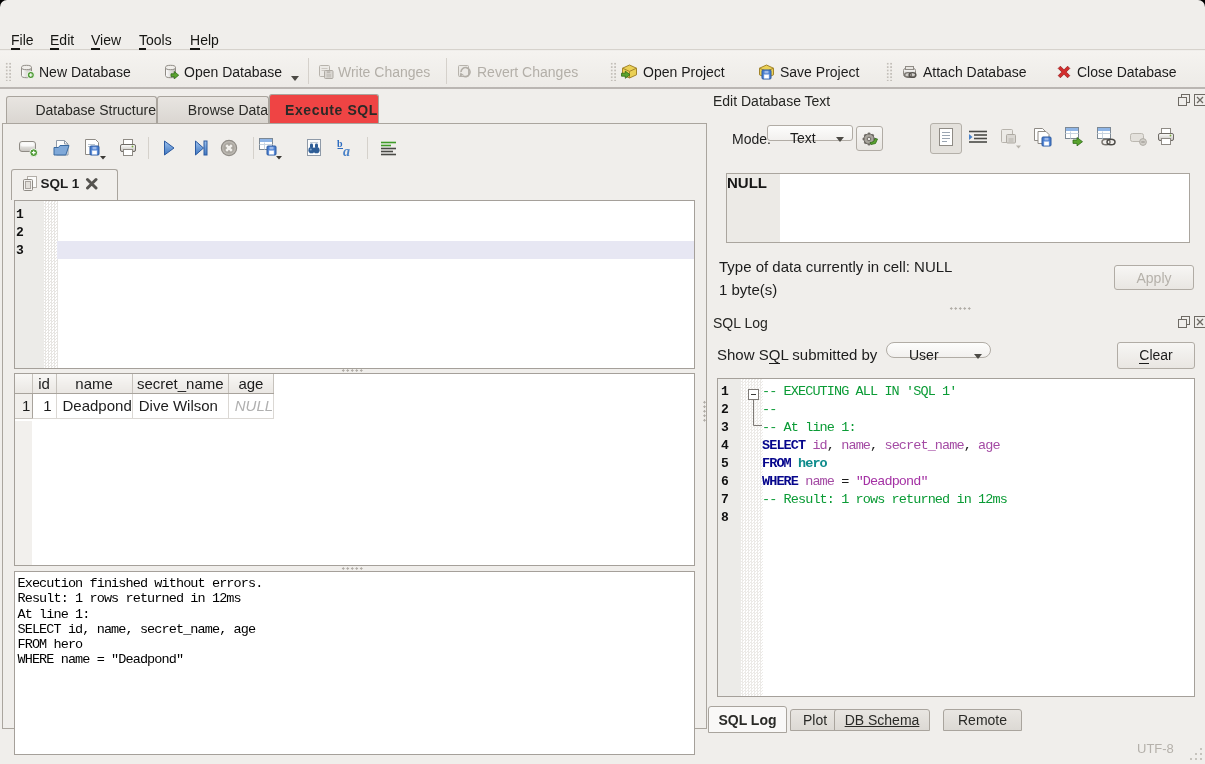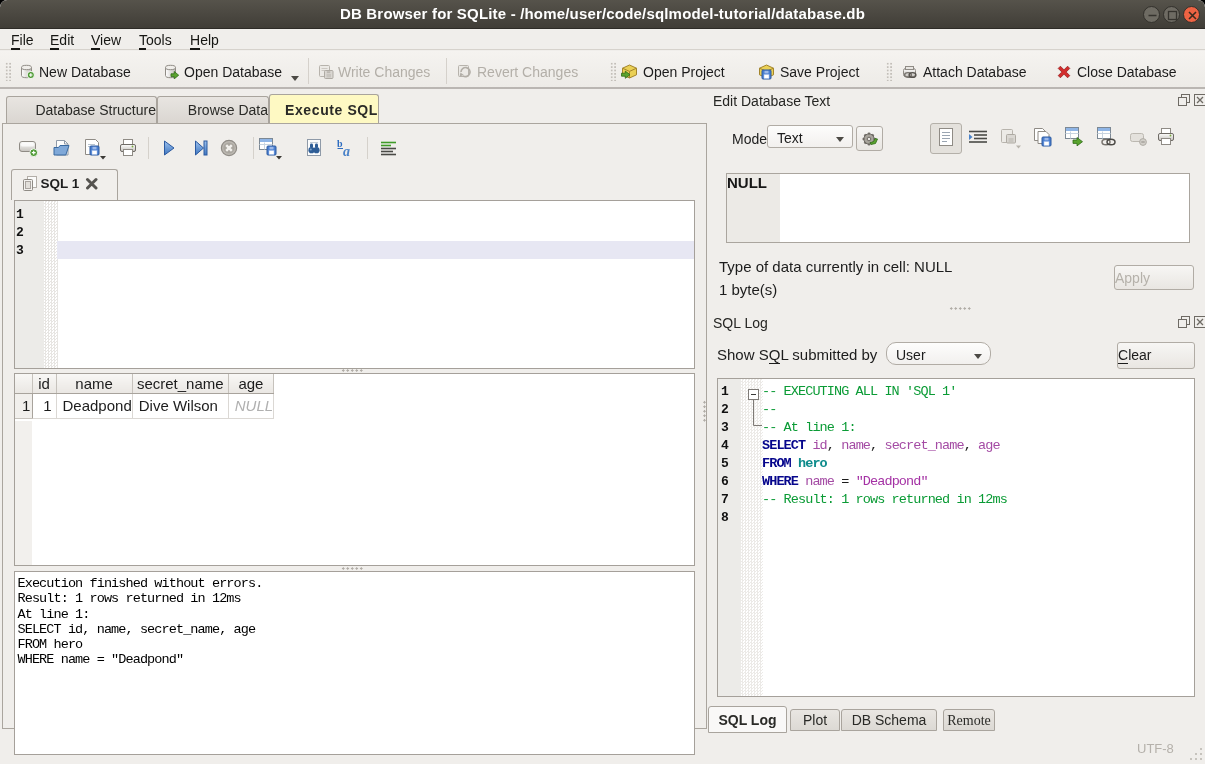--- a/index.html
+++ b/index.html
@@ -23,21 +23,21 @@
 
 #toolbar { position:absolute; left:0; top:51px; width:1205px; height:38px; background:linear-gradient(#f5f3f0,#edebe7); border-bottom:2px solid #bab6b2; }
 .tbtxt { position:absolute; top:13px; font-size:14px; color:#1c1c1c; }
 .tbtxt.dis { color:#b3afa8; }
 .tbsep { position:absolute; top:7px; width:1px; height:26px; background:#d5d1cb; }
 .tbhandle { position:absolute; top:11px; width:7px; height:19px;
   background-image:radial-gradient(circle, #c3bfb9 0.8px, transparent 1px); background-size:3.4px 3.4px; }
 
 .tab { position:absolute; top:96px; height:27px; border:1px solid #a9a49d; border-bottom:none; border-radius:3px 3px 0 0;
   background:linear-gradient(#e8e5e1,#dad6d1); text-align:right; line-height:26px; font-size:14px; color:#2a2a27;}
-.tab.active { background:#fef9c3; height:29px; top:94px; line-height:30px; font-weight:bold; letter-spacing:0.6px; z-index:3; }
+.tab.active { background:#ef4444; height:29px; top:94px; line-height:30px; font-weight:bold; letter-spacing:0.6px; z-index:3; }
 #pane { position:absolute; left:2px; top:123px; width:705px; height:606px; border:1px solid #aaa59e; background:#f0eeeb; }
 
 .esep { position:absolute; width:1px; height:22px; background:#d5d1cb; top:13px;}
 
 #sqltab { position:absolute; left:7.5px; top:45px; width:107px; height:31px; border:1px solid #a9a49d; border-bottom:none;
   border-radius:3px 3px 0 0; background:#f1efec; z-index:2;}
 
 #sqledit { position:absolute; left:11px; top:76px; width:681px; height:169px; border:1px solid #a5a09a; background:#fff; }
 #sqledit .lnum { position:absolute; left:0; top:0; width:29px; height:167px; background:#ecebe8; }
 #sqledit .fold { position:absolute; left:29px; top:0; width:14px; height:167px; background:#fff;
@@ -54,25 +54,25 @@
 #results { position:absolute; left:11px; top:249px; width:681px; height:193px; border:1px solid #a5a09a; background:#fff; }
 #results th { height:19px; font-weight:normal; background:linear-gradient(#f8f7f5,#eae7e3);
   border-right:1px solid #c6c2bc; border-bottom:1px solid #a8a39c; text-align:center; padding:0; }
 #results td { height:25px; border-right:1px solid #dbd8d4; border-bottom:1px solid #dbd8d4; padding:0 0 0 6px; background:#fff;}
 
 #execlog { position:absolute; left:11px; top:447px; width:681px; height:184px; border:1px solid #a5a09a; background:#fff; }
 .mono12 { font-family:"Liberation Mono", monospace; font-size:13.5px; letter-spacing:-0.9px; line-height:15.3px; white-space:pre; color:#000;}
 
 #rightpanel { position:absolute; left:712px; top:92px; width:493px; height:672px; }
 .docktitle { font-size:14px; color:#262623; }
-.combo { position:absolute; height:23px; border:1px solid #b1aca5; border-radius:3px;
-  background:linear-gradient(#fdfdfc,#f2f0ee); font-size:14px; color:#1c1c1c; }
+.combo { position:absolute; height:16px; border:1px solid #b1aca5; border-radius:3px;
+  background:linear-gradient(#fdfdfc,#f2f0ee); font-size:14px; color:#1c1c1c;padding-left:13px; }
 .combo .arrow { position:absolute; right:8px; top:11px; width:0; height:0; border-left:4px solid transparent; border-right:4px solid transparent; border-top:5px solid #4c4a45; }
 .btn { position:absolute; height:27px; border:1px solid #b1aca5; border-radius:3px;
-  background:linear-gradient(#f7f6f4,#e9e6e2); text-align:left; font-size:14px; line-height:25px; }
+  background:linear-gradient(#f7f6f4,#e9e6e2); text-align:center; font-size:14px; line-height:25px; }
 #cellarea { position:absolute; left:14px; top:81px; width:464px; height:70px; border:1px solid #aaa59e; background:#fff; }
 #loged { position:absolute; left:5px; top:286px; width:478px; height:319px; border:1px solid #a5a09a; background:#fff; }
 #loged .lnum { position:absolute; left:0; top:0; width:23px; height:317px; background:#ecebe8; }
 .btab { position:absolute; top:617px; height:22px; border:1px solid #a9a49d; border-radius:3px 3px 0 0;
   background:linear-gradient(#e9e6e2,#dcd9d4); text-align:center; line-height:21px; font-size:14px; color:#2a2a27;}
 .btab.active { background:#f9f8f7; font-weight:bold; top:614px; height:27px; line-height:26px;}
 </style>
 </head>
 <body>
 <svg width="0" height="0" style="position:absolute">
@@ -111,38 +111,20 @@
 <g id="g-win">
         <rect x="0.5" y="0.5" width="13" height="11" fill="#fff" stroke="#7c8894"></rect>
         <rect x="1" y="1" width="12" height="3" fill="#8fb5e6"></rect>
         <line x1="0.5" y1="6.5" x2="13.5" y2="6.5" stroke="#c8d4e0"></line>
         <line x1="5.5" y1="4.5" x2="5.5" y2="11.5" stroke="#c8d4e0"></line>
       </g>
 </defs>
   </svg>
 <div id="win">
 
-  <div id="titlebar">
-    <div id="title">DB Browser for SQLite - /home/user/code/sqlmodel-tutorial/database.db</div>
-    <div class="winbtn" id="btn-min">
-        <svg width="17" height="17">
-          <line x1="4.5" y1="8.5" x2="12.5" y2="8.5" stroke="#35332e" stroke-width="1.6"></line>
-        </svg>
-      </div>
-    <div class="winbtn" id="btn-max">
-        <svg width="17" height="17">
-          <rect x="4.5" y="4.5" width="8" height="8" fill="none" stroke="#35332e" stroke-width="1.3"></rect>
-        </svg>
-      </div>
-    <div class="winbtn" id="btn-close">
-        <svg width="17" height="17">
-          <path d="M5 5 L12 12 M12 5 L5 12" stroke="#3c2a1e" stroke-width="1.6"></path>
-        </svg>
-      </div>
-  </div>
 
   <div id="toolbar">
     <div class="tbhandle" style="left:5px"></div>
     <svg class="abs" id="tic1" style="left:20px; top:13px" width="15" height="15" viewBox="0 0 15 15">
         <use href="#g-cyl"></use>
         <circle cx="10.8" cy="11" r="3.6" fill="#4e9a34" stroke="#fff" stroke-width="0.9"></circle>
         <path d="M10.8 9.2 v3.6 M9 11 h3.6" stroke="#fff" stroke-width="1.2"></path>
       </svg>
     <div class="tbtxt" style="left:39px">New Database</div>
     <svg class="abs" id="tic2" style="left:164px; top:13px" width="16" height="15" viewBox="0 0 16 15">
@@ -455,22 +437,22 @@
 <span class="c">--</span>
 <span class="c">-- At line 1:</span>
 <span class="k">SELECT</span> <span class="i">id</span>, <span class="i">name</span>, <span class="i">secret_name</span>, <span class="i">age</span>
 <span class="k">FROM</span> <span class="t">hero</span>
 <span class="k">WHERE</span> <span class="i">name</span> = <span class="s">"Deadpond"</span>
 <span class="c">-- Result: 1 rows returned in 12ms</span></div>
     </div>
 
     <div class="btab active" style="left:-4px; width:79px;">SQL Log</div>
     <div class="btab" style="left:78px; width:50px;">Plot</div>
-    <div class="btab" style="left:129px; width:96px;">DB Schema</div>
-    <div class="btab" style="left:231px; width:52px;font-family:Liberation Serif, serif;">Remote</div>
+    <div class="btab" style="left:122px; width:96px;text-decoration:underline;">DB Schema</div>
+    <div class="btab" style="left:231px; width:79px;">Remote</div>
   </div>
   <div class="abs" style="left:703px; top:400px; width:3px; height:22px; background-image:radial-gradient(circle,#b0aca6 1px,transparent 1.2px); background-size:3px 4.5px;"></div>
 
   <div class="abs" style="left:1137px; top:741px; font-size:13px; color:#b5b1ab;">UTF-8</div>
   <svg class="abs" style="left:1187px; top:746px" width="17" height="17">
     <g fill="#b8b4ae">
         <circle cx="14" cy="3" r="1"></circle>
         <circle cx="14" cy="8" r="1"></circle>
         <circle cx="9" cy="8" r="1"></circle>
         <circle cx="14" cy="13" r="1"></circle>

